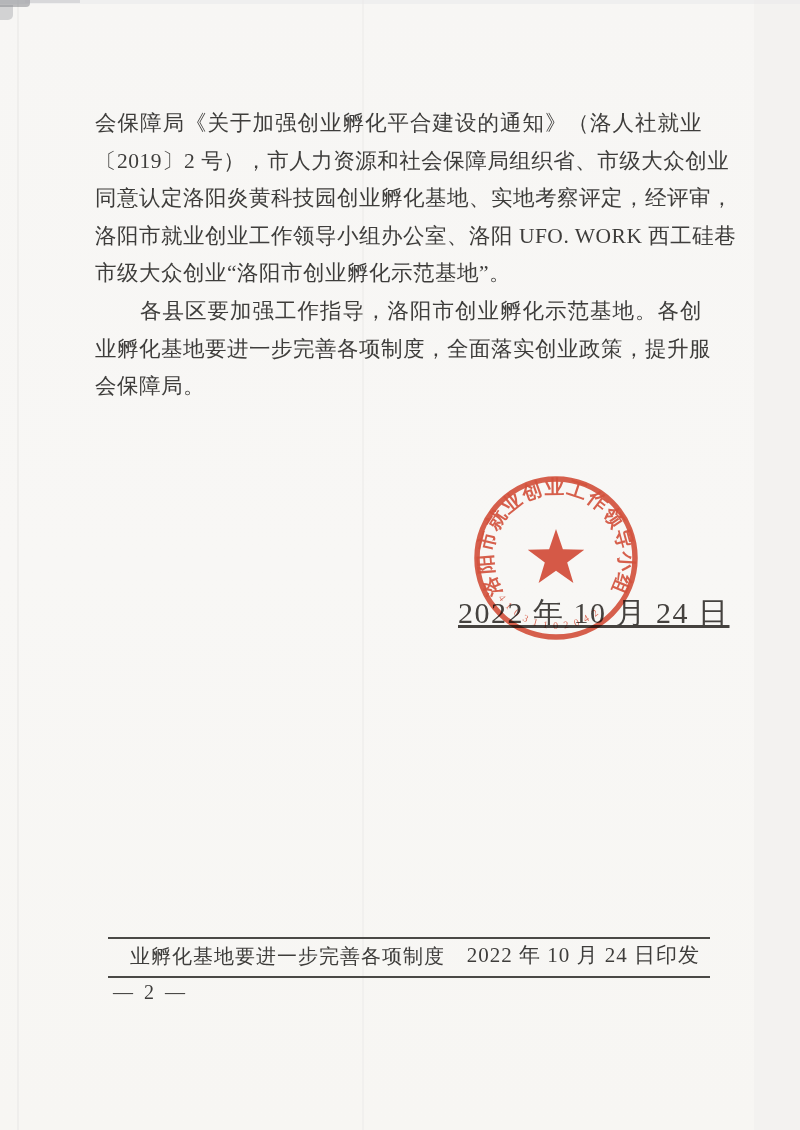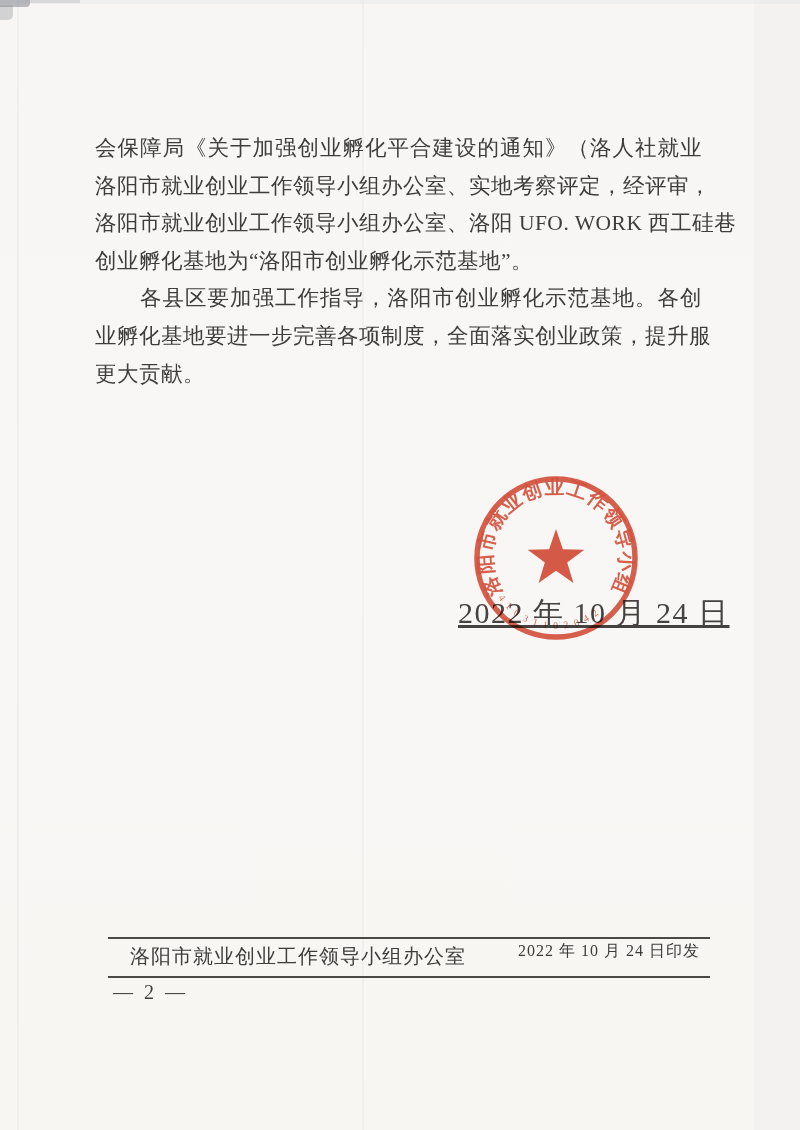--- a/index.html
+++ b/index.html
@@ -23,21 +23,21 @@
                background: #e9e9eb; opacity: .55; }
   .smudge-1 { position: absolute; left: 0; top: 0; width: 30px; height: 7px;
               background: #6e7278; opacity: .45; border-radius: 0 0 4px 0; }
   .smudge-2 { position: absolute; left: 0; top: 5px; width: 13px; height: 15px;
               background: #8d9096; opacity: .35; border-radius: 0 0 5px 0; }
   .smudge-3 { position: absolute; left: 25px; top: 0; width: 55px; height: 3px;
               background: #aeb0b4; opacity: .35; }
 
   
   .body-text {
-    position: absolute; left: 95px; top: 130px; width: 607px;
+    position: absolute; left: 95px; top: 105px; width: 607px;
     color: #3e3d3b; font-size: 21.5px; letter-spacing: 0.5px;
   }
   .ln {
     height: 37.6px; line-height: 37.6px;
     text-align: justify; text-align-last: justify;
     white-space: nowrap;
   }
   .ln.end { text-align-last: left; }
   .ln.indent { padding-left: 45px; }
 
@@ -60,21 +60,21 @@
   
   .rule { position: absolute; left: 108px; width: 602px; height: 0;
           border-top: 2px solid #4a4946; }
   .rule-top { top: 937px; }
   .rule-bottom { top: 976px; }
   .footer-office {
     position: absolute; left: 130px; top: 943px; font-size: 20px;
     color: #3e3d3b; letter-spacing: 1px; white-space: nowrap;
   }
   .footer-printdate {
-    position: absolute; right: 100px; top: 941px; font-size: 16px;
+    position: absolute; right: 100px; top: 941px; font-size: 21px;
     color: #3e3d3b; letter-spacing: 1px; white-space: nowrap;
   }
   .page-number {
     position: absolute; left: 113px; top: 981px; font-size: 20px;
     color: #3e3d3b; letter-spacing: 3px; white-space: nowrap;
   }
 </style>
 </head>
 <body>
 
@@ -83,26 +83,27 @@
   <div class="streak-a"></div>
   <div class="streak-b"></div>
   <div class="right-band"></div>
   <div class="top-strip"></div>
   <div class="smudge-1"></div>
   <div class="smudge-2"></div>
   <div class="smudge-3"></div>
 
   <div class="body-text">
     <div class="ln">会保障局《关于加强创业孵化平合建设的通知》（洛人社就业</div>
-    <div class="ln">洛阳市就业创业工作领导小组办公室、实地考察评定，经评审，</div>
+    <div class="ln">〔2019〕2 号），市人力资源和社会保障局组织省、市级大众创业</div>
+    <div class="ln">同意认定洛阳炎黄科技园创业孵化基地、实地考察评定，经评审，</div>
     <div class="ln">洛阳市就业创业工作领导小组办公室、洛阳 UFO. WORK 西工硅巷</div>
-    <div class="ln end">创业孵化基地为“洛阳市创业孵化示范基地”。</div>
+    <div class="ln end">市级大众创业“洛阳市创业孵化示范基地”。</div>
     <div class="ln indent">各县区要加强工作指导，洛阳市创业孵化示范基地。各创</div>
     <div class="ln">业孵化基地要进一步完善各项制度，全面落实创业政策，提升服</div>
-    <div class="ln end">更大贡献。</div>
+    <div class="ln end">会保障局。</div>
   </div>
 
   <div class="stamp-date">2022 年 10 月 24 日</div>
 
   <svg class="seal" viewBox="0 0 172 172" xmlns="http://www.w3.org/2000/svg">
     <defs>
       <path id="ringTextPath" d="M 33.4 122.1 A 64 64 0 1 1 138.6 122.1" fill="none"></path>
       <path id="codeTextPath" d="M 25.2 120.5 A 69 69 0 0 0 146.8 120.5" fill="none"></path>
     </defs>
 
@@ -113,18 +114,18 @@
     <text class="ring-text" fill="#d6452f" fill-opacity="0.92">
       <textPath href="#ringTextPath" startOffset="2">洛阳市就业创业工作领导小组</textPath>
     </text>
 
     <text class="code-text" fill="#d6452f" fill-opacity="0.85">
       <textPath href="#codeTextPath" startOffset="6">41031102042</textPath>
     </text>
   </svg>
 
   <div class="rule rule-top"></div>
-  <div class="footer-office">洛阳市就业创业工作领导小组办公室</div>
+  <div class="footer-office">业孵化基地要进一步完善各项制度</div>
   <div class="footer-printdate">2022 年 10 月 24 日印发</div>
   <div class="rule rule-bottom"></div>
   <div class="page-number">— 2 —</div>
 
 </div>
 
 </body></html>

